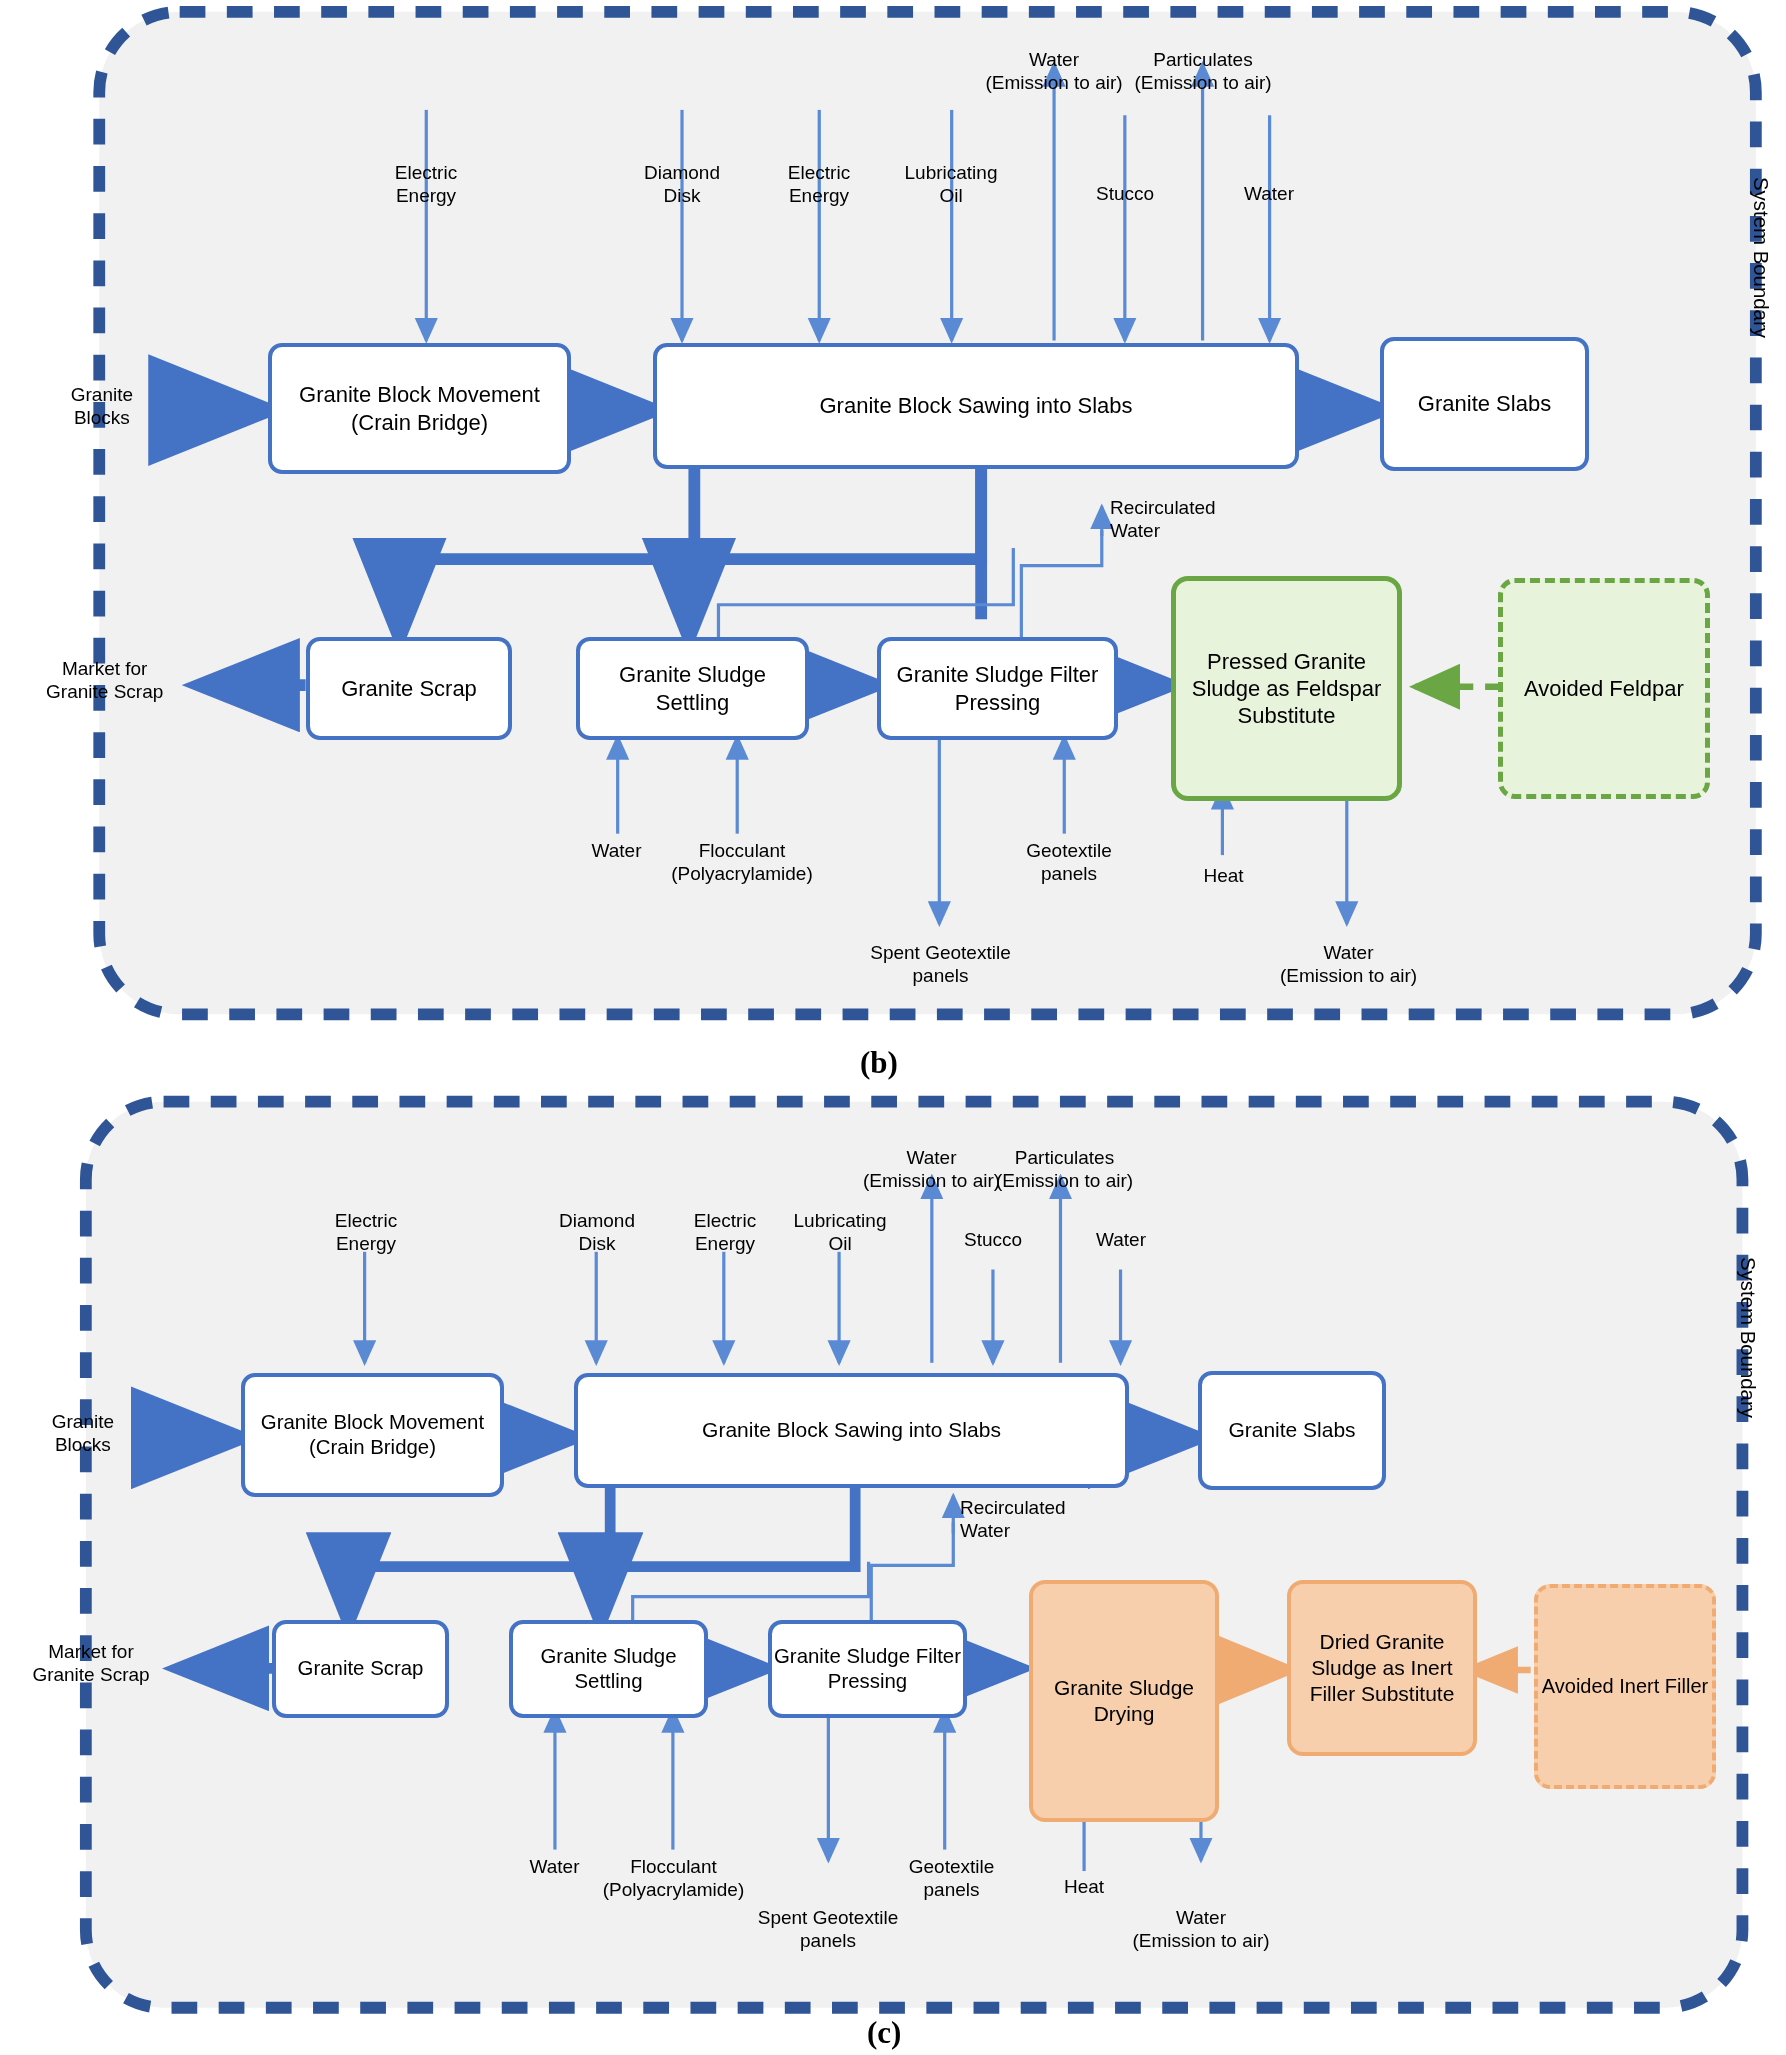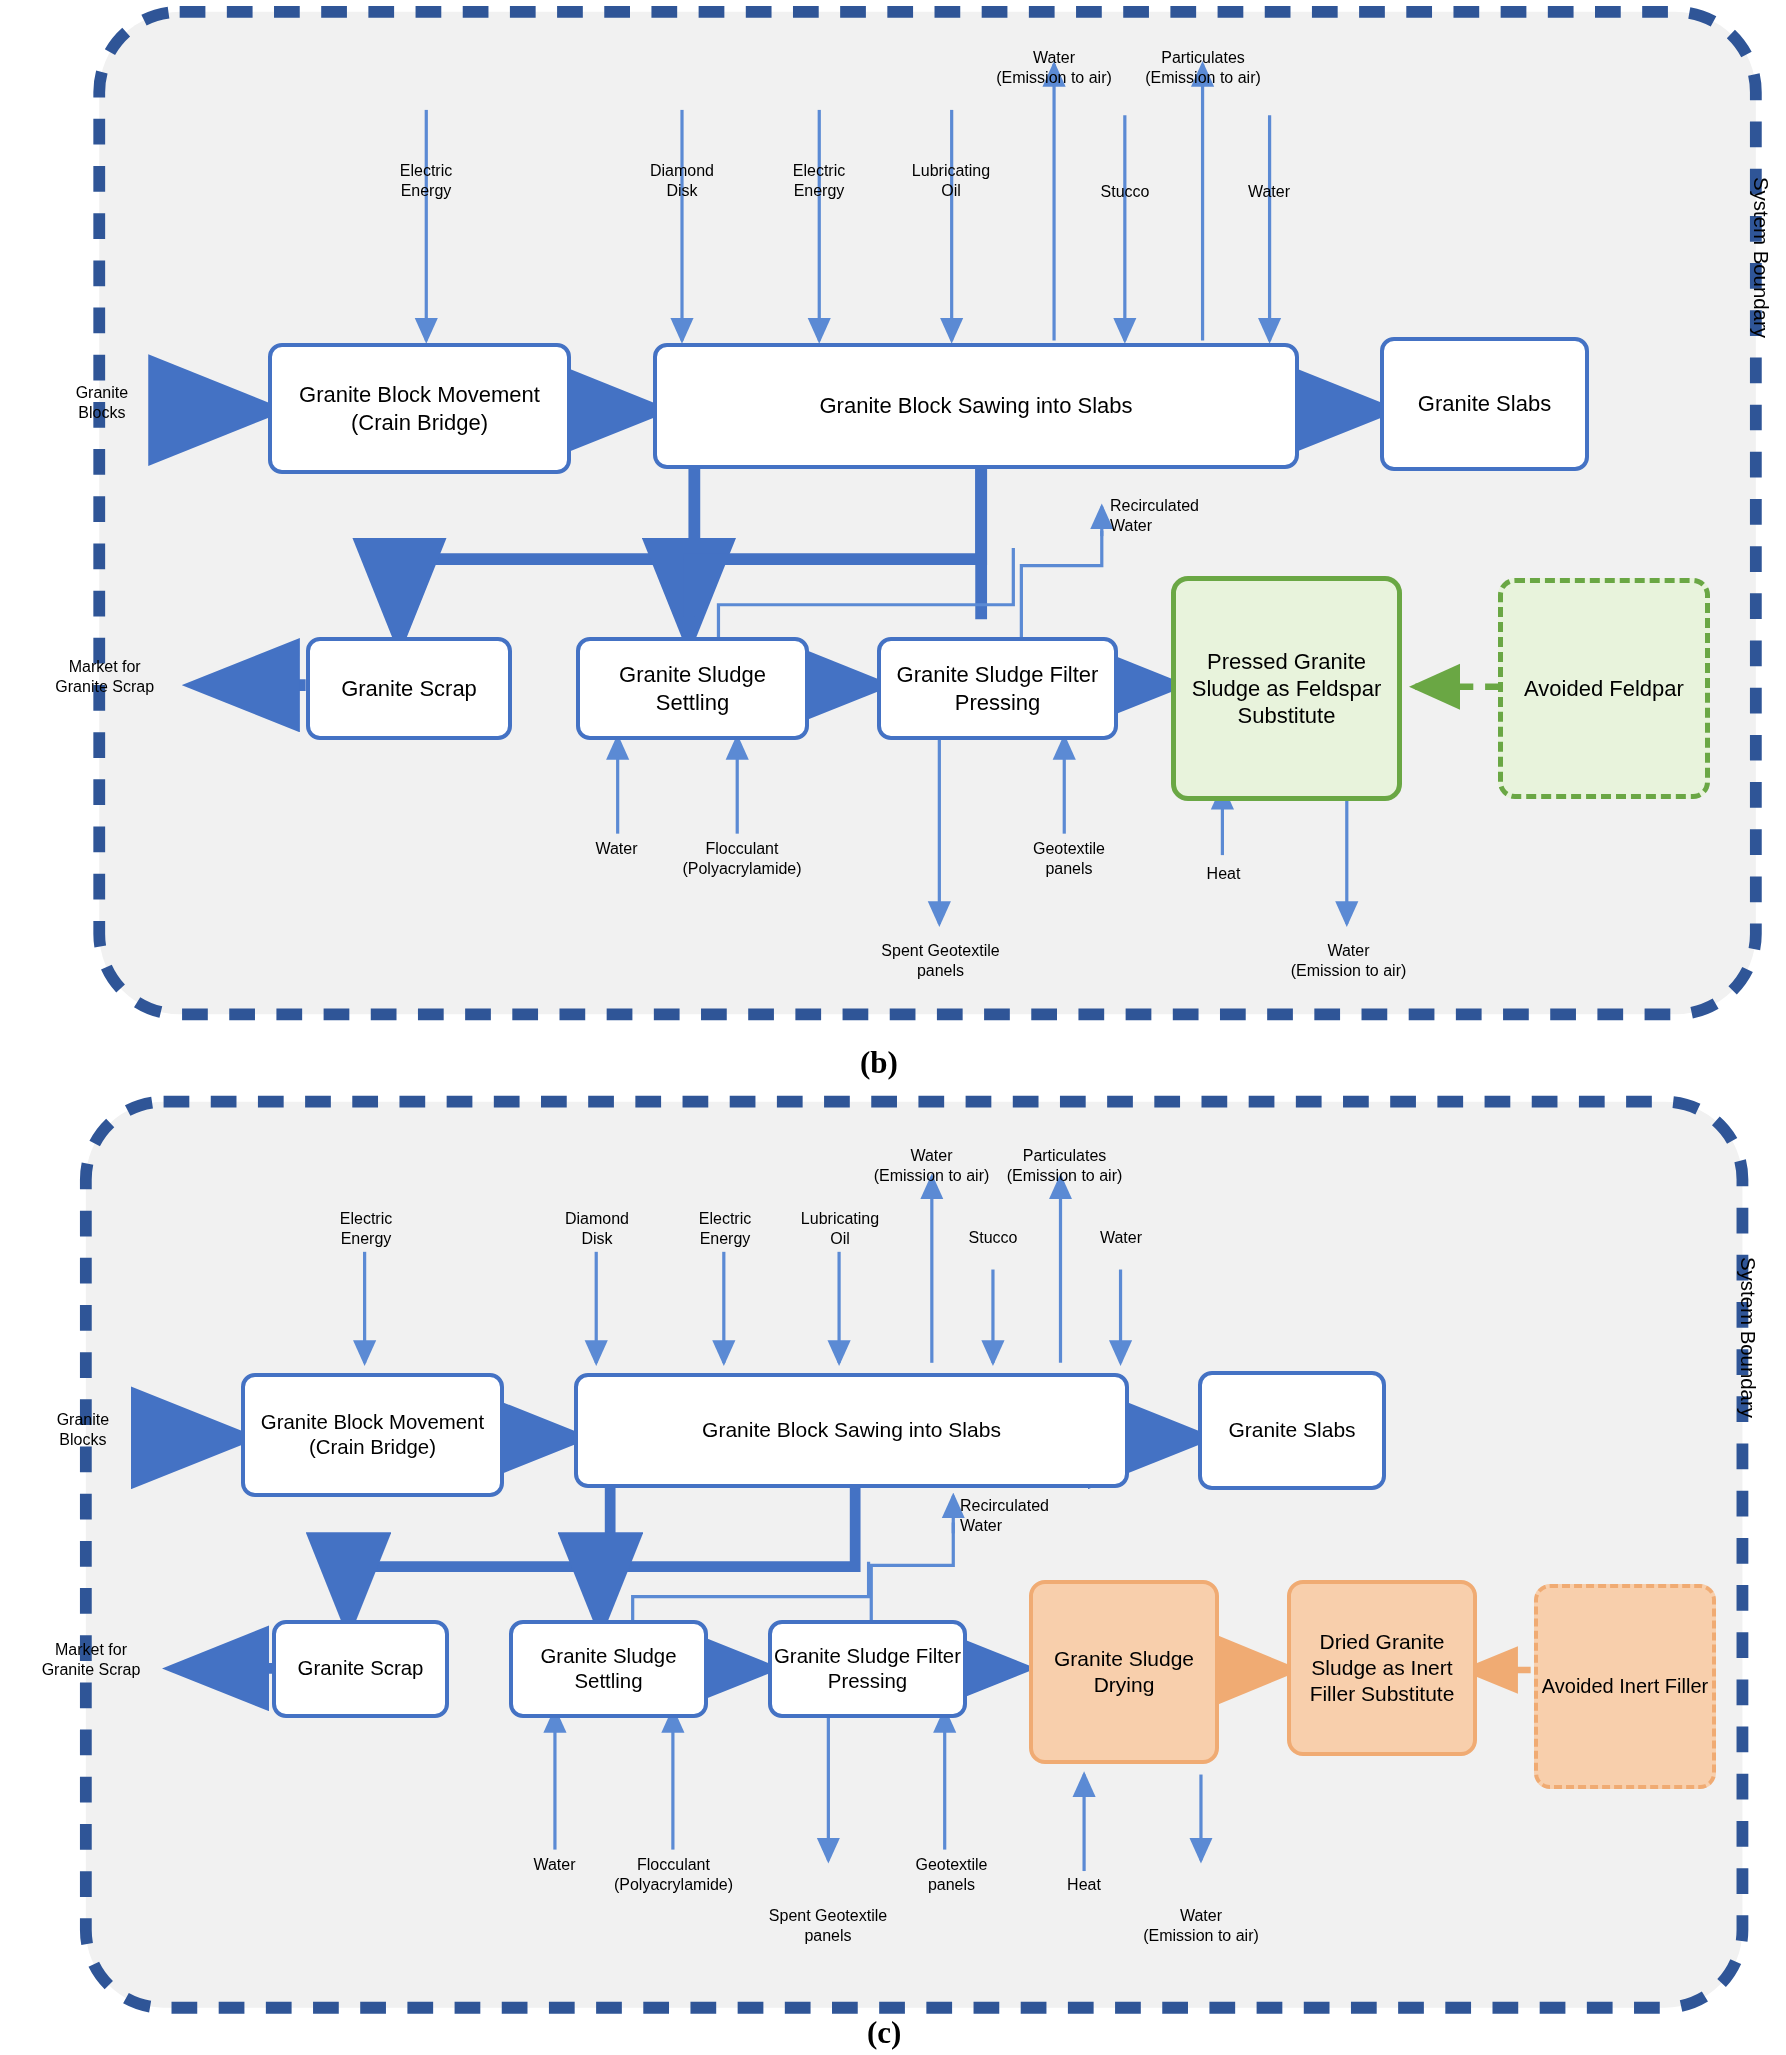--- a/index.html
+++ b/index.html
@@ -1,20 +1,20 @@
 <!DOCTYPE html>
 <html style="font-size:8.6px"><head>
 <meta charset="utf-8">
 <style>
   html,body{margin:0;padding:0;background:#ffffff;}
   body{font-family:"Liberation Sans", sans-serif;}
   #root{position:relative;width:1787px;height:2056px;background:#fff;overflow:hidden;}
   .panel{position:absolute;}
   .svglayer{position:absolute;left:0;top:0;width:1787px;height:2056px;pointer-events:none;}
-  .lbl{position:absolute;color:#000;text-align:center;line-height:1.22;font-size:16px;white-space:pre-line;}
+  .lbl{position:absolute;color:#000;text-align:center;line-height:1.22;font-size:19px;white-space:pre-line;}
   .box{position:absolute;box-sizing:border-box;display:flex;align-items:center;justify-content:center;
        text-align:center;line-height:1.24;font-size:22px;color:#000;}
   .box-blue{background:#ffffff;border:4.8px solid #4472c4;border-radius:14px;}
   .box-green{background:#e8f3dc;border:5.4px solid #6aa744;border-radius:17px;}
   .box-green-d{background:#e8f3dc;border:5.4px dashed #6aa744;border-radius:17px;}
   .box-orange{background:#f8cfac;border:4.8px solid #f0ab73;border-radius:16px;}
   .box-orange-d{background:#f8cfac;border:4.8px dashed #f0ab73;border-radius:16px;}
   .panel-letter{position:absolute;font-family:"Liberation Serif", serif;font-weight:bold;font-size:31px;color:#000;}
   .sysbnd{position:absolute;font-size:20.4px;color:#000;writing-mode:vertical-rl;text-orientation:mixed;letter-spacing:0px;}
 </style>
@@ -264,21 +264,21 @@
     <div class="box box-blue" style="left:574px;top:1373px;width:555px;height:115px;font-size:21px;">Granite Block
 Sawing into Slabs</div>
     <div class="box box-blue" style="left:1198px;top:1371px;width:188px;height:119px;font-size:21px;">Granite
 Slabs</div>
     <div class="box box-blue" style="left:272px;top:1620px;width:177px;height:98px;font-size:20.4px;">Granite
 Scrap</div>
     <div class="box box-blue" style="left:509px;top:1620px;width:199px;height:98px;font-size:20.4px;">Granite Sludge
 Settling</div>
     <div class="box box-blue" style="left:768px;top:1620px;width:199px;height:98px;font-size:20.4px;">Granite Sludge
 Filter Pressing</div>
-    <div class="box box-orange" style="left:1029px;top:1580px;width:190px;height:184px;font-size:21px;">Granite
+    <div class="box box-orange" style="left:1029px;top:1580px;width:190px;height:242px;font-size:21px;">Granite
 Sludge
 Drying</div>
     <div class="box box-orange" style="left:1287px;top:1580px;width:190px;height:176px;font-size:21px;">Dried Granite
 Sludge as
 Inert Filler
 Substitute</div>
     <div class="box box-orange-d" style="left:1534px;top:1584px;width:182px;height:205px;font-size:20px;">Avoided
 Inert Filler</div>
 
     <div class="lbl" style="left:960px;top:1496px;width:188px;text-align:left;">Recirculated

